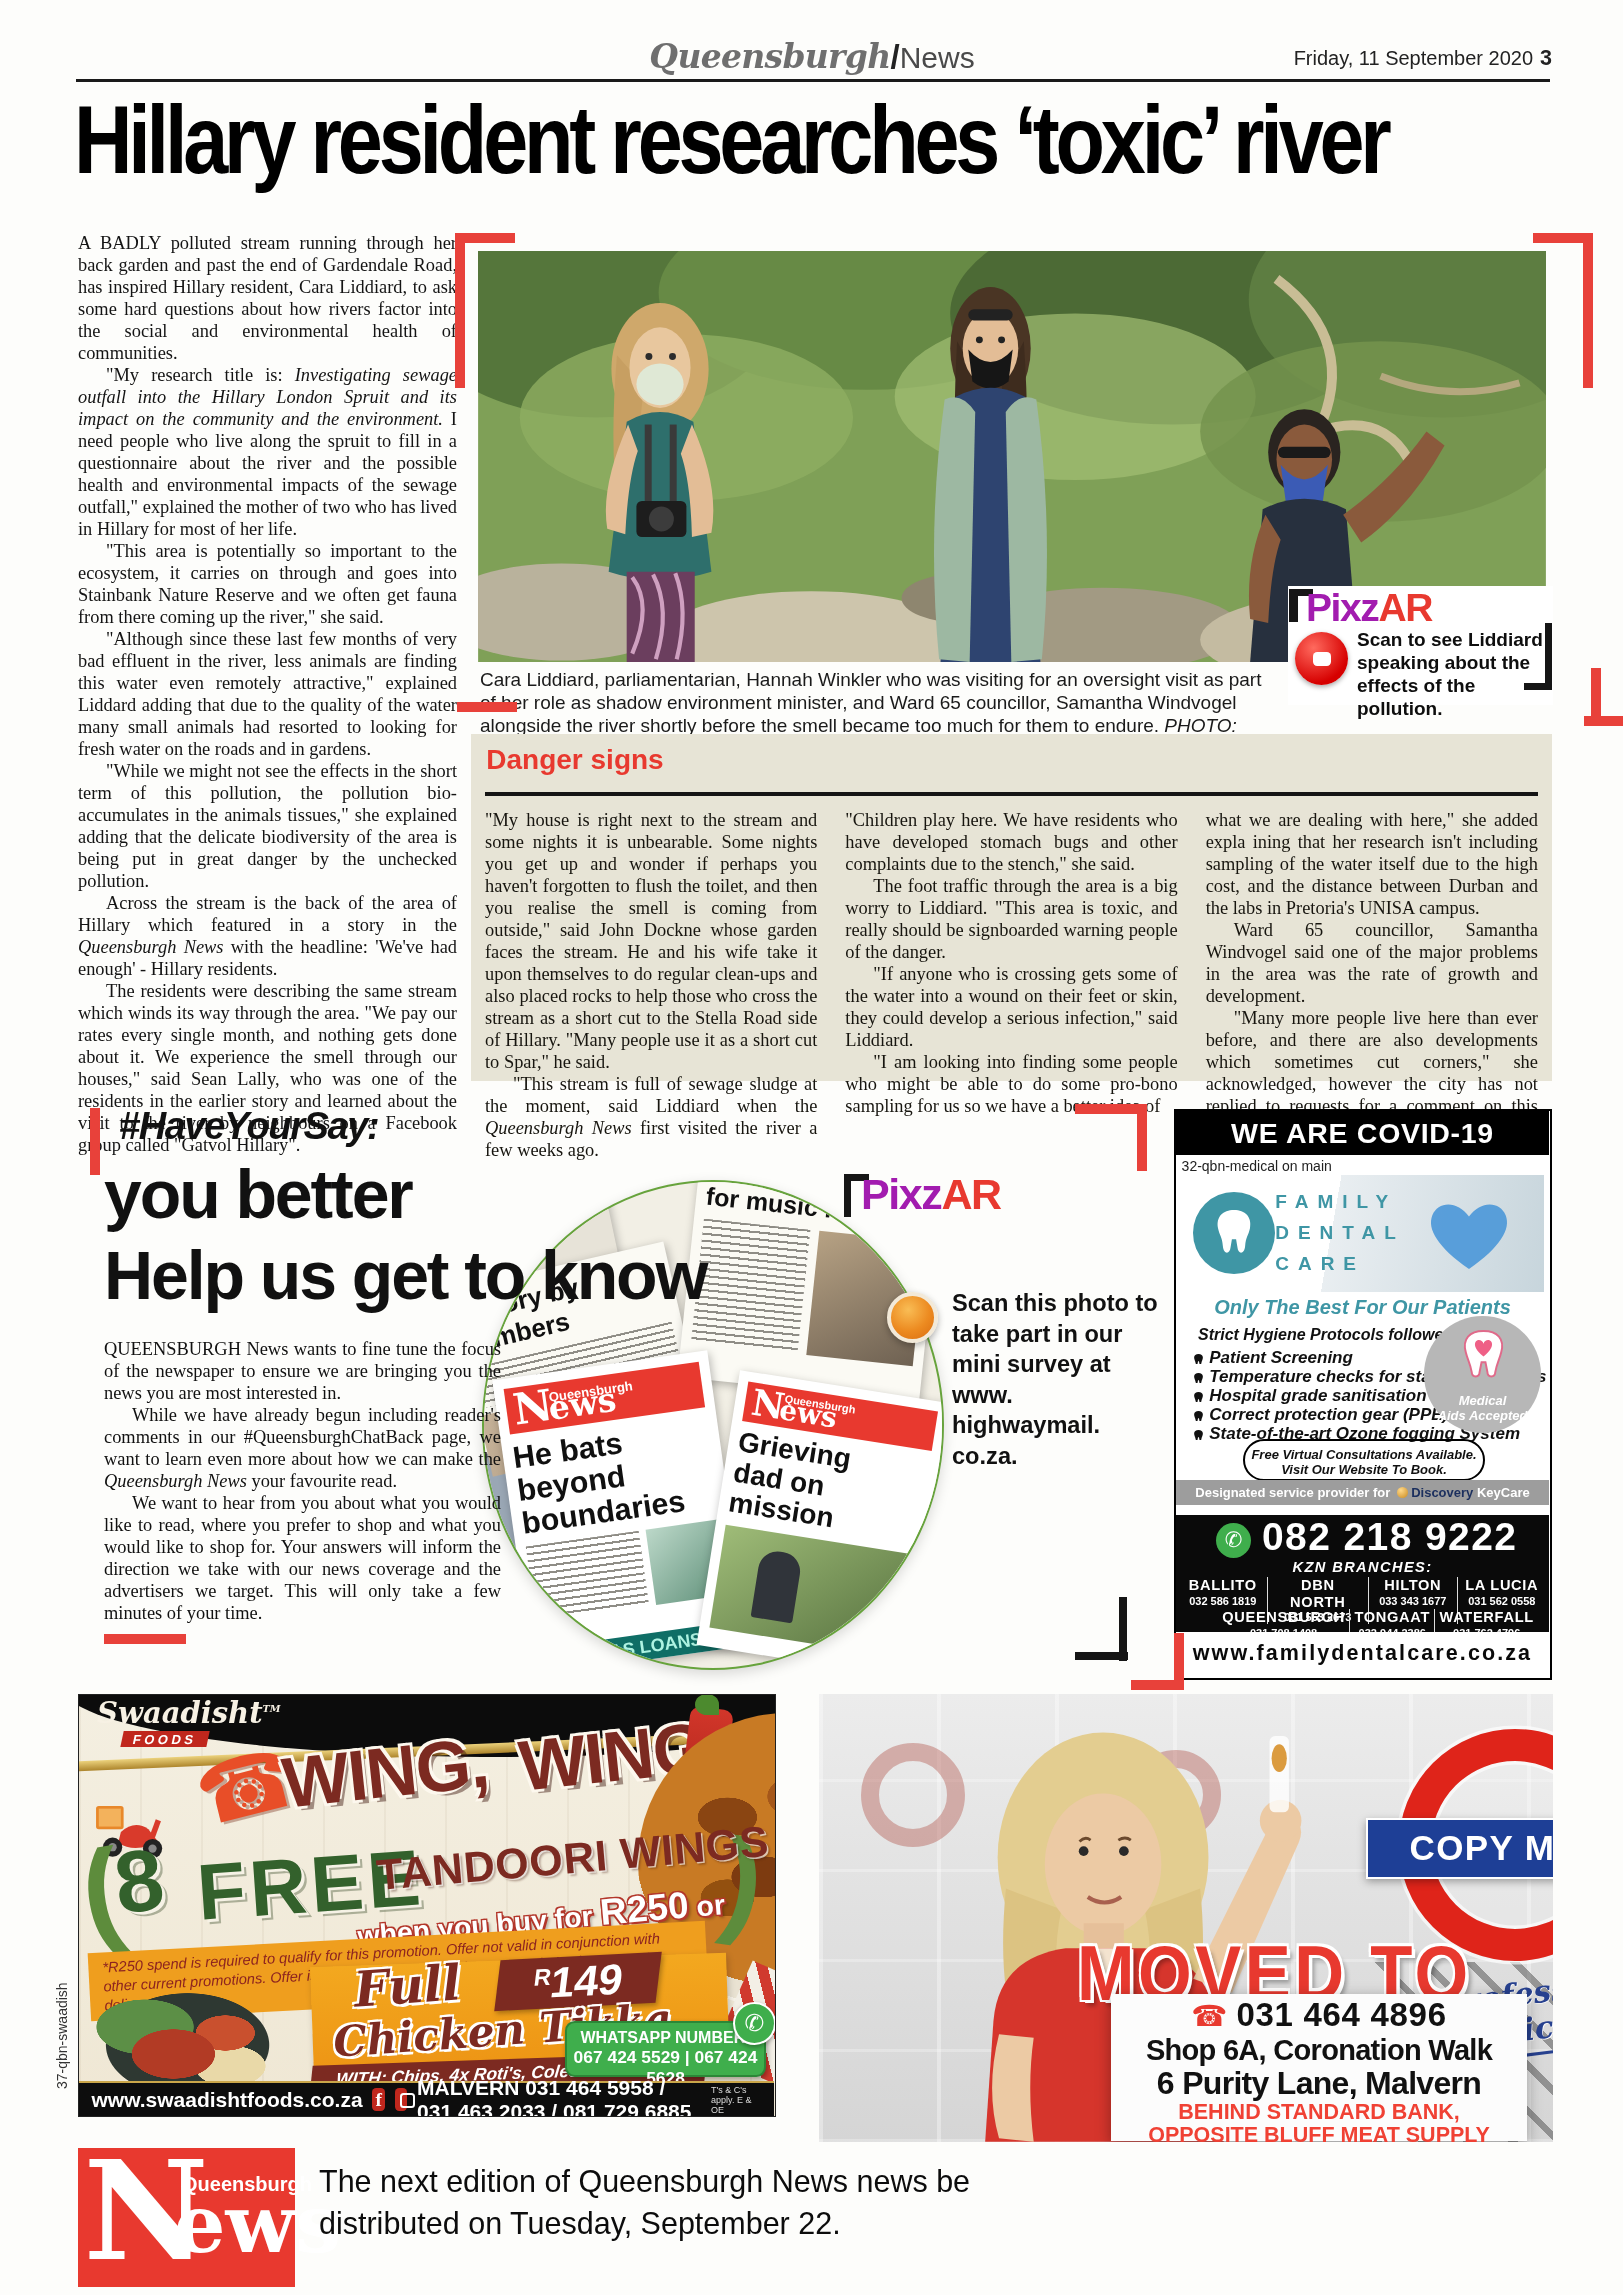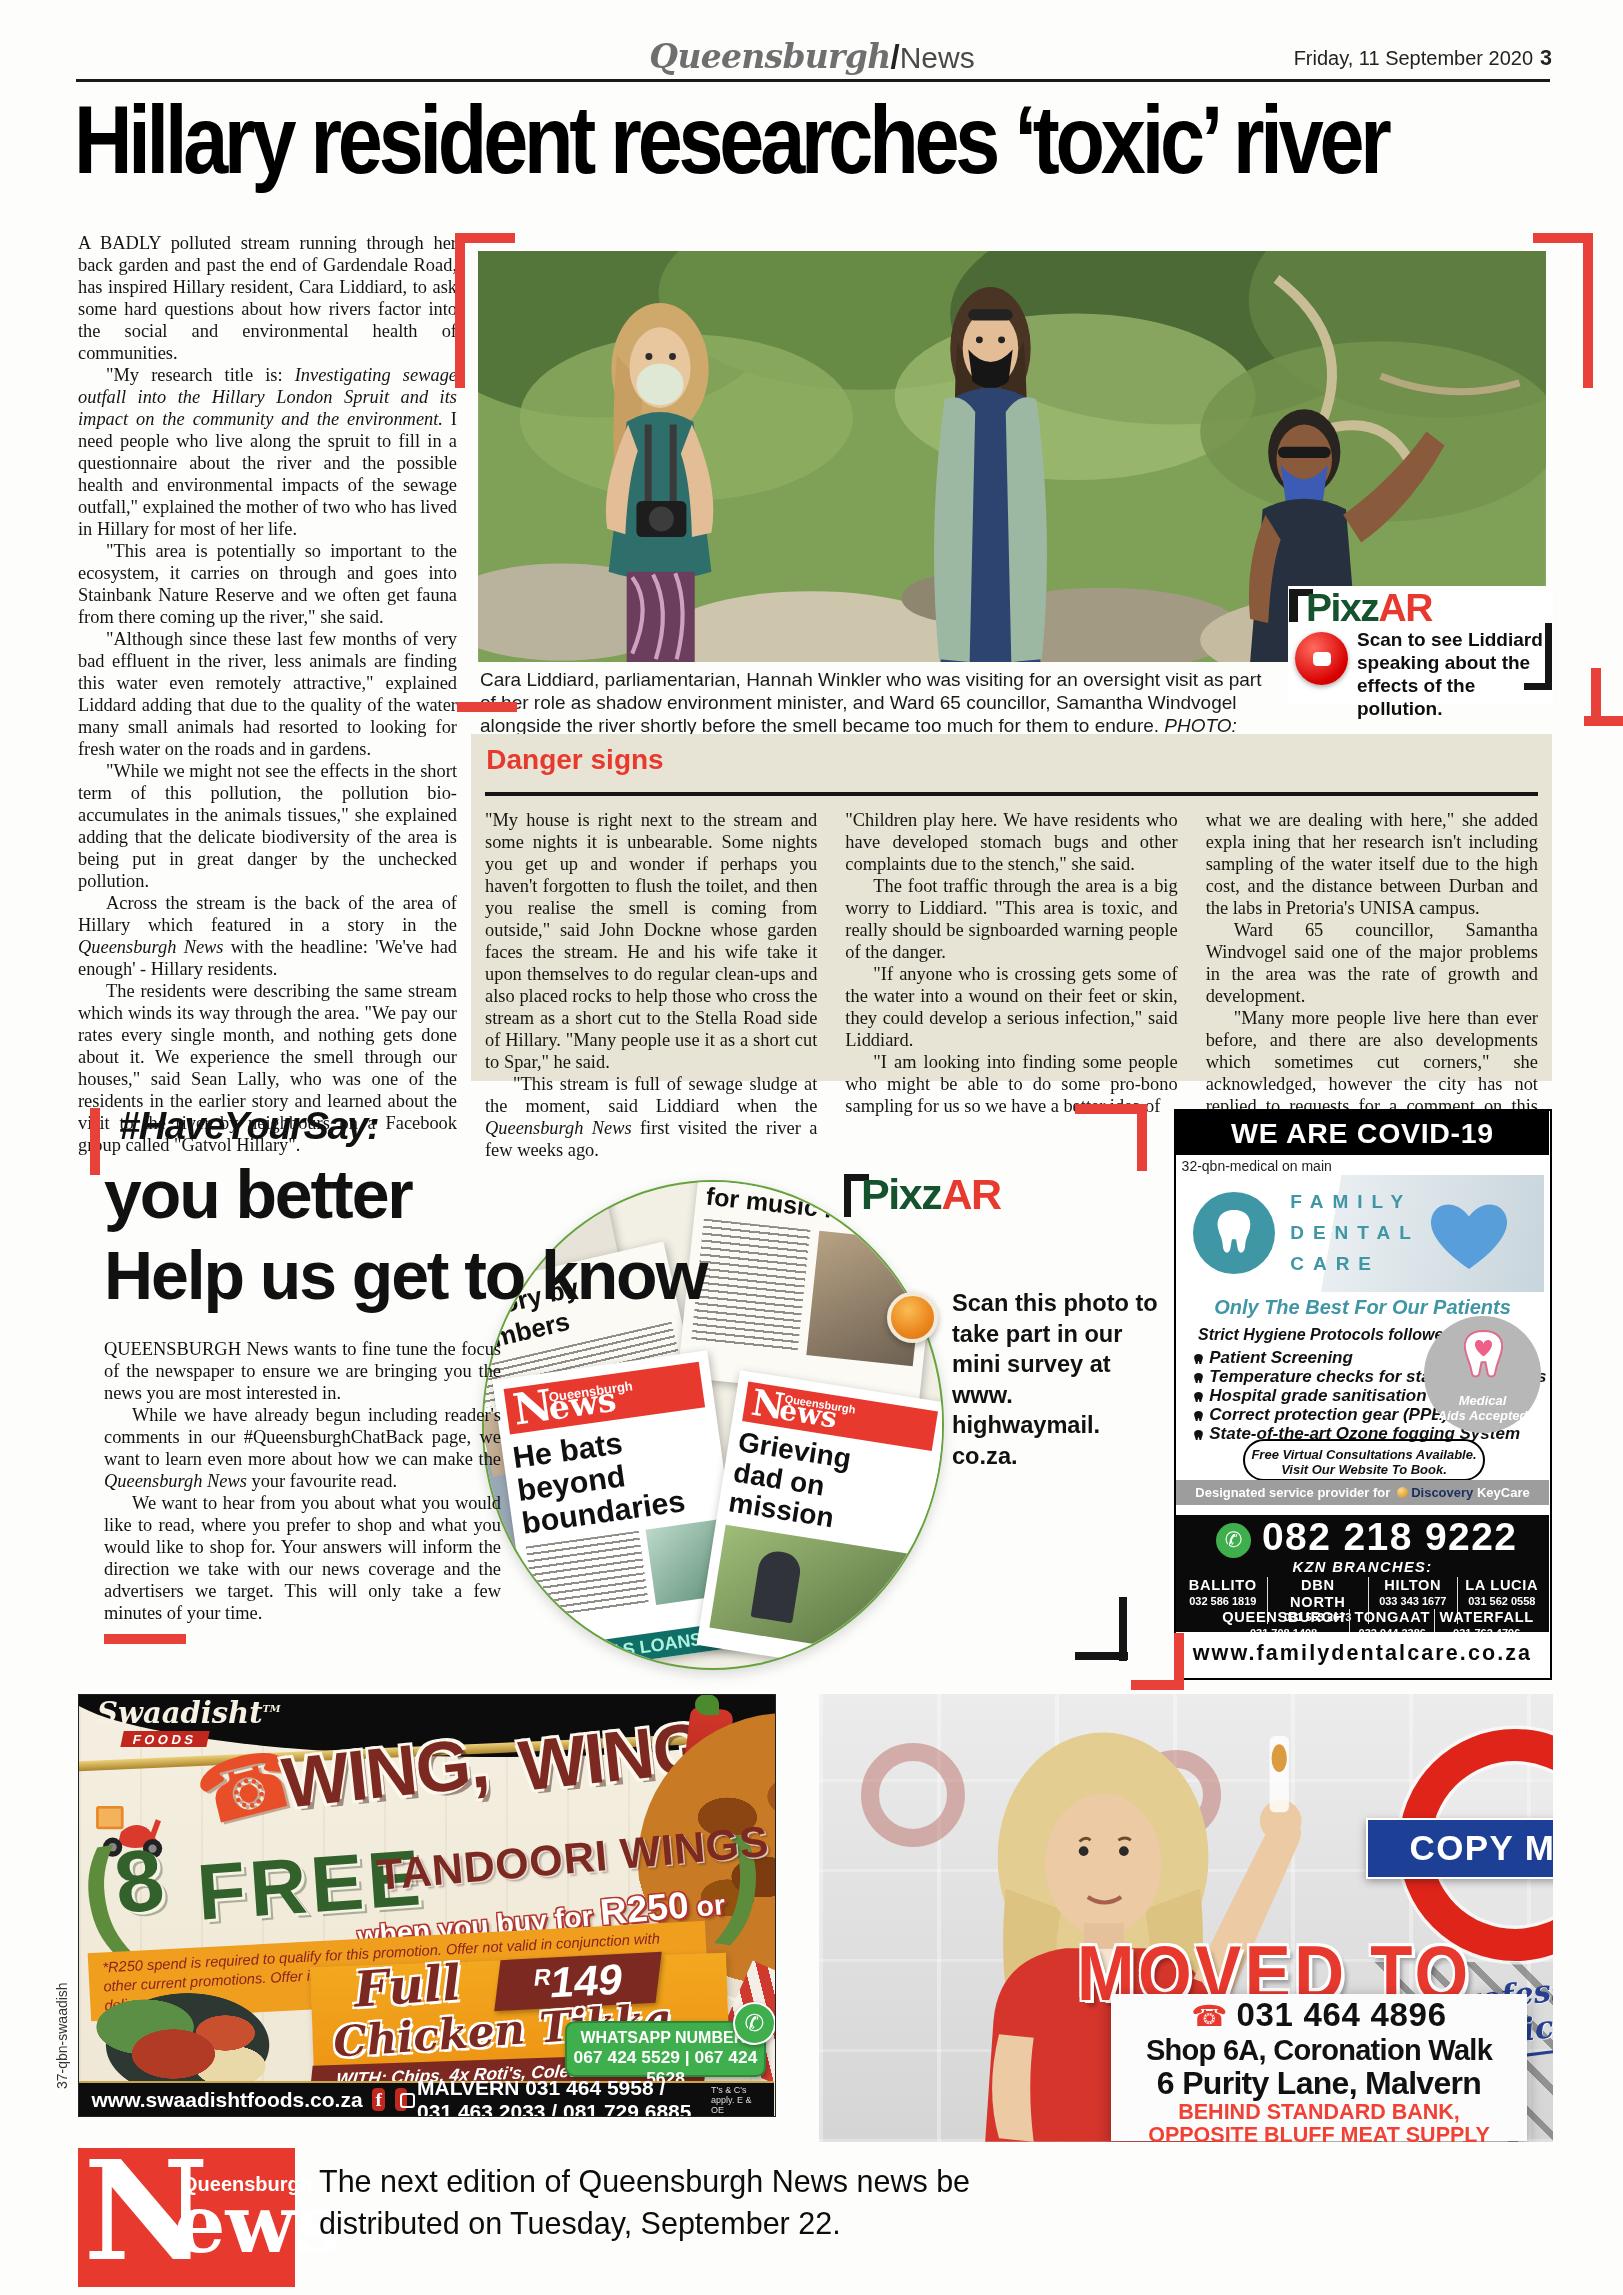--- a/index.html
+++ b/index.html
@@ -31,21 +31,21 @@
   
   .photo { left:478px; top:251px; width:1068px; height:411px; overflow:hidden; }
   .bkt { background:#e8413a; z-index:6; }
   .bkt-k { background:#151515; z-index:7; }
 
   .caption { left:480px; top:668px; width:802px; font-size:19px; line-height:23px; color:#1a1a1a; }
   .caption i { font-style:italic; }
 
   .pxbadge { left:1288px; top:586px; width:265px; height:119px; background:#fff; z-index:5; }
   .px-logo { position:absolute; left:18px; top:0; font-size:39px; font-weight:bold; letter-spacing:-1.4px; }
-  .px-black { color:#14532d; } .px-red { color:#e8392f; }
+  .px-black { color:#a21caf; } .px-red { color:#e8392f; }
   .px-corner { position:absolute; left:1.4px; top:2.8px; width:8.3px; height:33px; background:#161616; }
   .px-corner:after { content:""; position:absolute; left:0; top:0; width:23.6px; height:7px; background:#161616; }
   .yt { position:absolute; left:7px; top:46px; width:53px; height:53px; border-radius:50%;
         background:radial-gradient(circle at 35% 30%, #ff6a5e, #d60000 70%);
         box-shadow:0 2.1px 5.6px rgba(0,0,0,.35); }
   .yt:after { content:""; position:absolute; left:18px; top:20px; width:18px; height:14px;
               border-radius:4.2px; background:#fff; }
   .px-text { position:absolute; left:69px; top:42px; width:192px;
              font-size:19px; font-weight:bold; line-height:23px; color:#0e0e0e; }
 
@@ -90,21 +90,21 @@
 
   
   .dental { left:1174px; top:1109px; width:378px; height:571px; border:2.8px solid #000; background:#fff; }
   .dental .in { position:absolute; }
   .d-banner { left:0; top:0; width:373px; height:44px; background:#000; color:#fff;
               font-size:28.5px; font-weight:bold; text-align:center; line-height:44px; letter-spacing:0.7px; }
   .d-tag { left:5.6px; top:47px; font-size:14px; color:#222; }
   .d-hero { left:4.2px; top:64px; width:364px; height:117px;
             background:linear-gradient(100deg,#ffffff 0 42%,#e9eef1 42%,#c7d5dc); }
   .d-circle { position:absolute; left:12.5px; top:16.7px; width:82px; height:82px; border-radius:50%; background:#3f96a5; }
-  .d-brand { position:absolute; left:110px; top:11px; color:#3f96a5; font-size:19px; font-weight:bold;
+  .d-brand { position:absolute; left:95px; top:11px; color:#3f96a5; font-size:19px; font-weight:bold;
              letter-spacing:9px; line-height:31px; }
   .d-heart { position:absolute; right:30.5px; top:18px; }
   .d-tagline { left:0; top:185px; width:373px; text-align:center; font-size:20px; font-weight:bold;
                font-style:italic; color:#3f96a5; }
   .d-prot-title { left:22px; top:215px; font-size:16px; font-weight:bold; font-style:italic; }
   .d-prot { left:16.7px; top:237px; width:236px; }
   .d-prot .it { font-size:17px; font-weight:bold; font-style:italic; line-height:19px; white-space:nowrap; }
   .d-prot .it svg { vertical-align:-1.4px; margin-right:5.6px; }
   .d-gray { left:248px; top:205px; width:117px; height:117px; border-radius:50%; background:#b7b7b7; }
   .d-gray-text { position:absolute; left:0; bottom:9.7px; width:100%; text-align:center; color:#fff;

